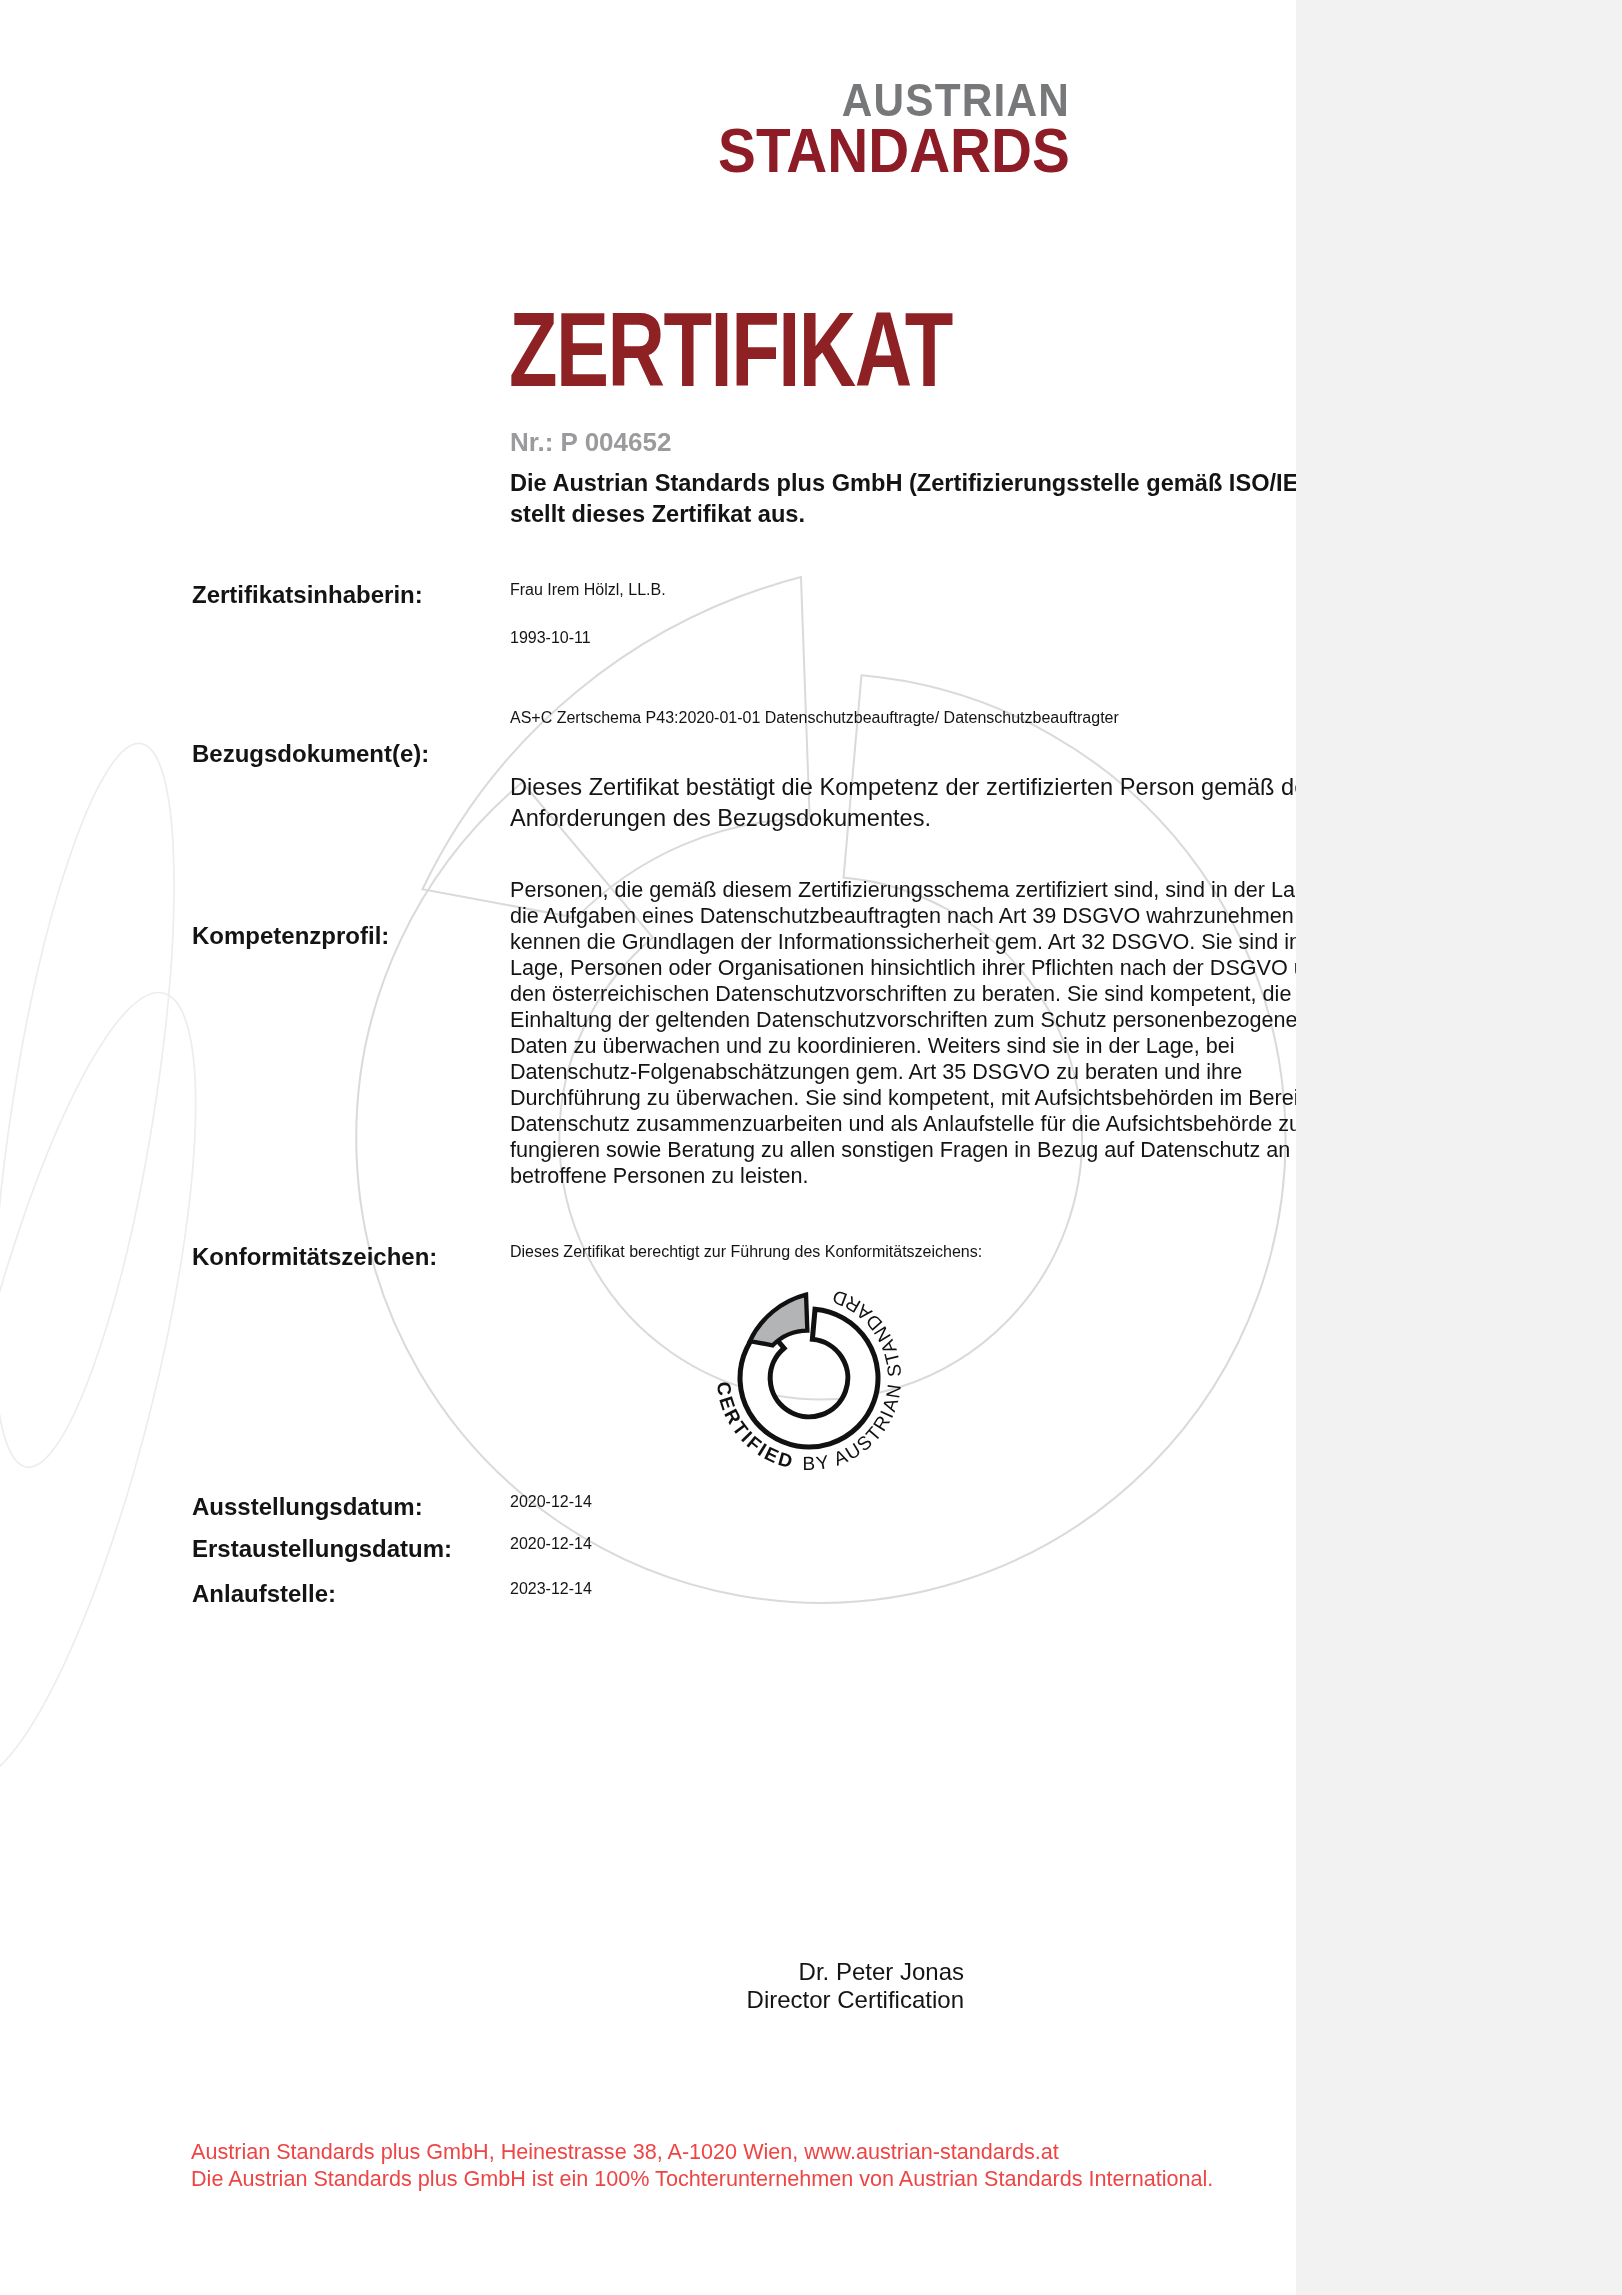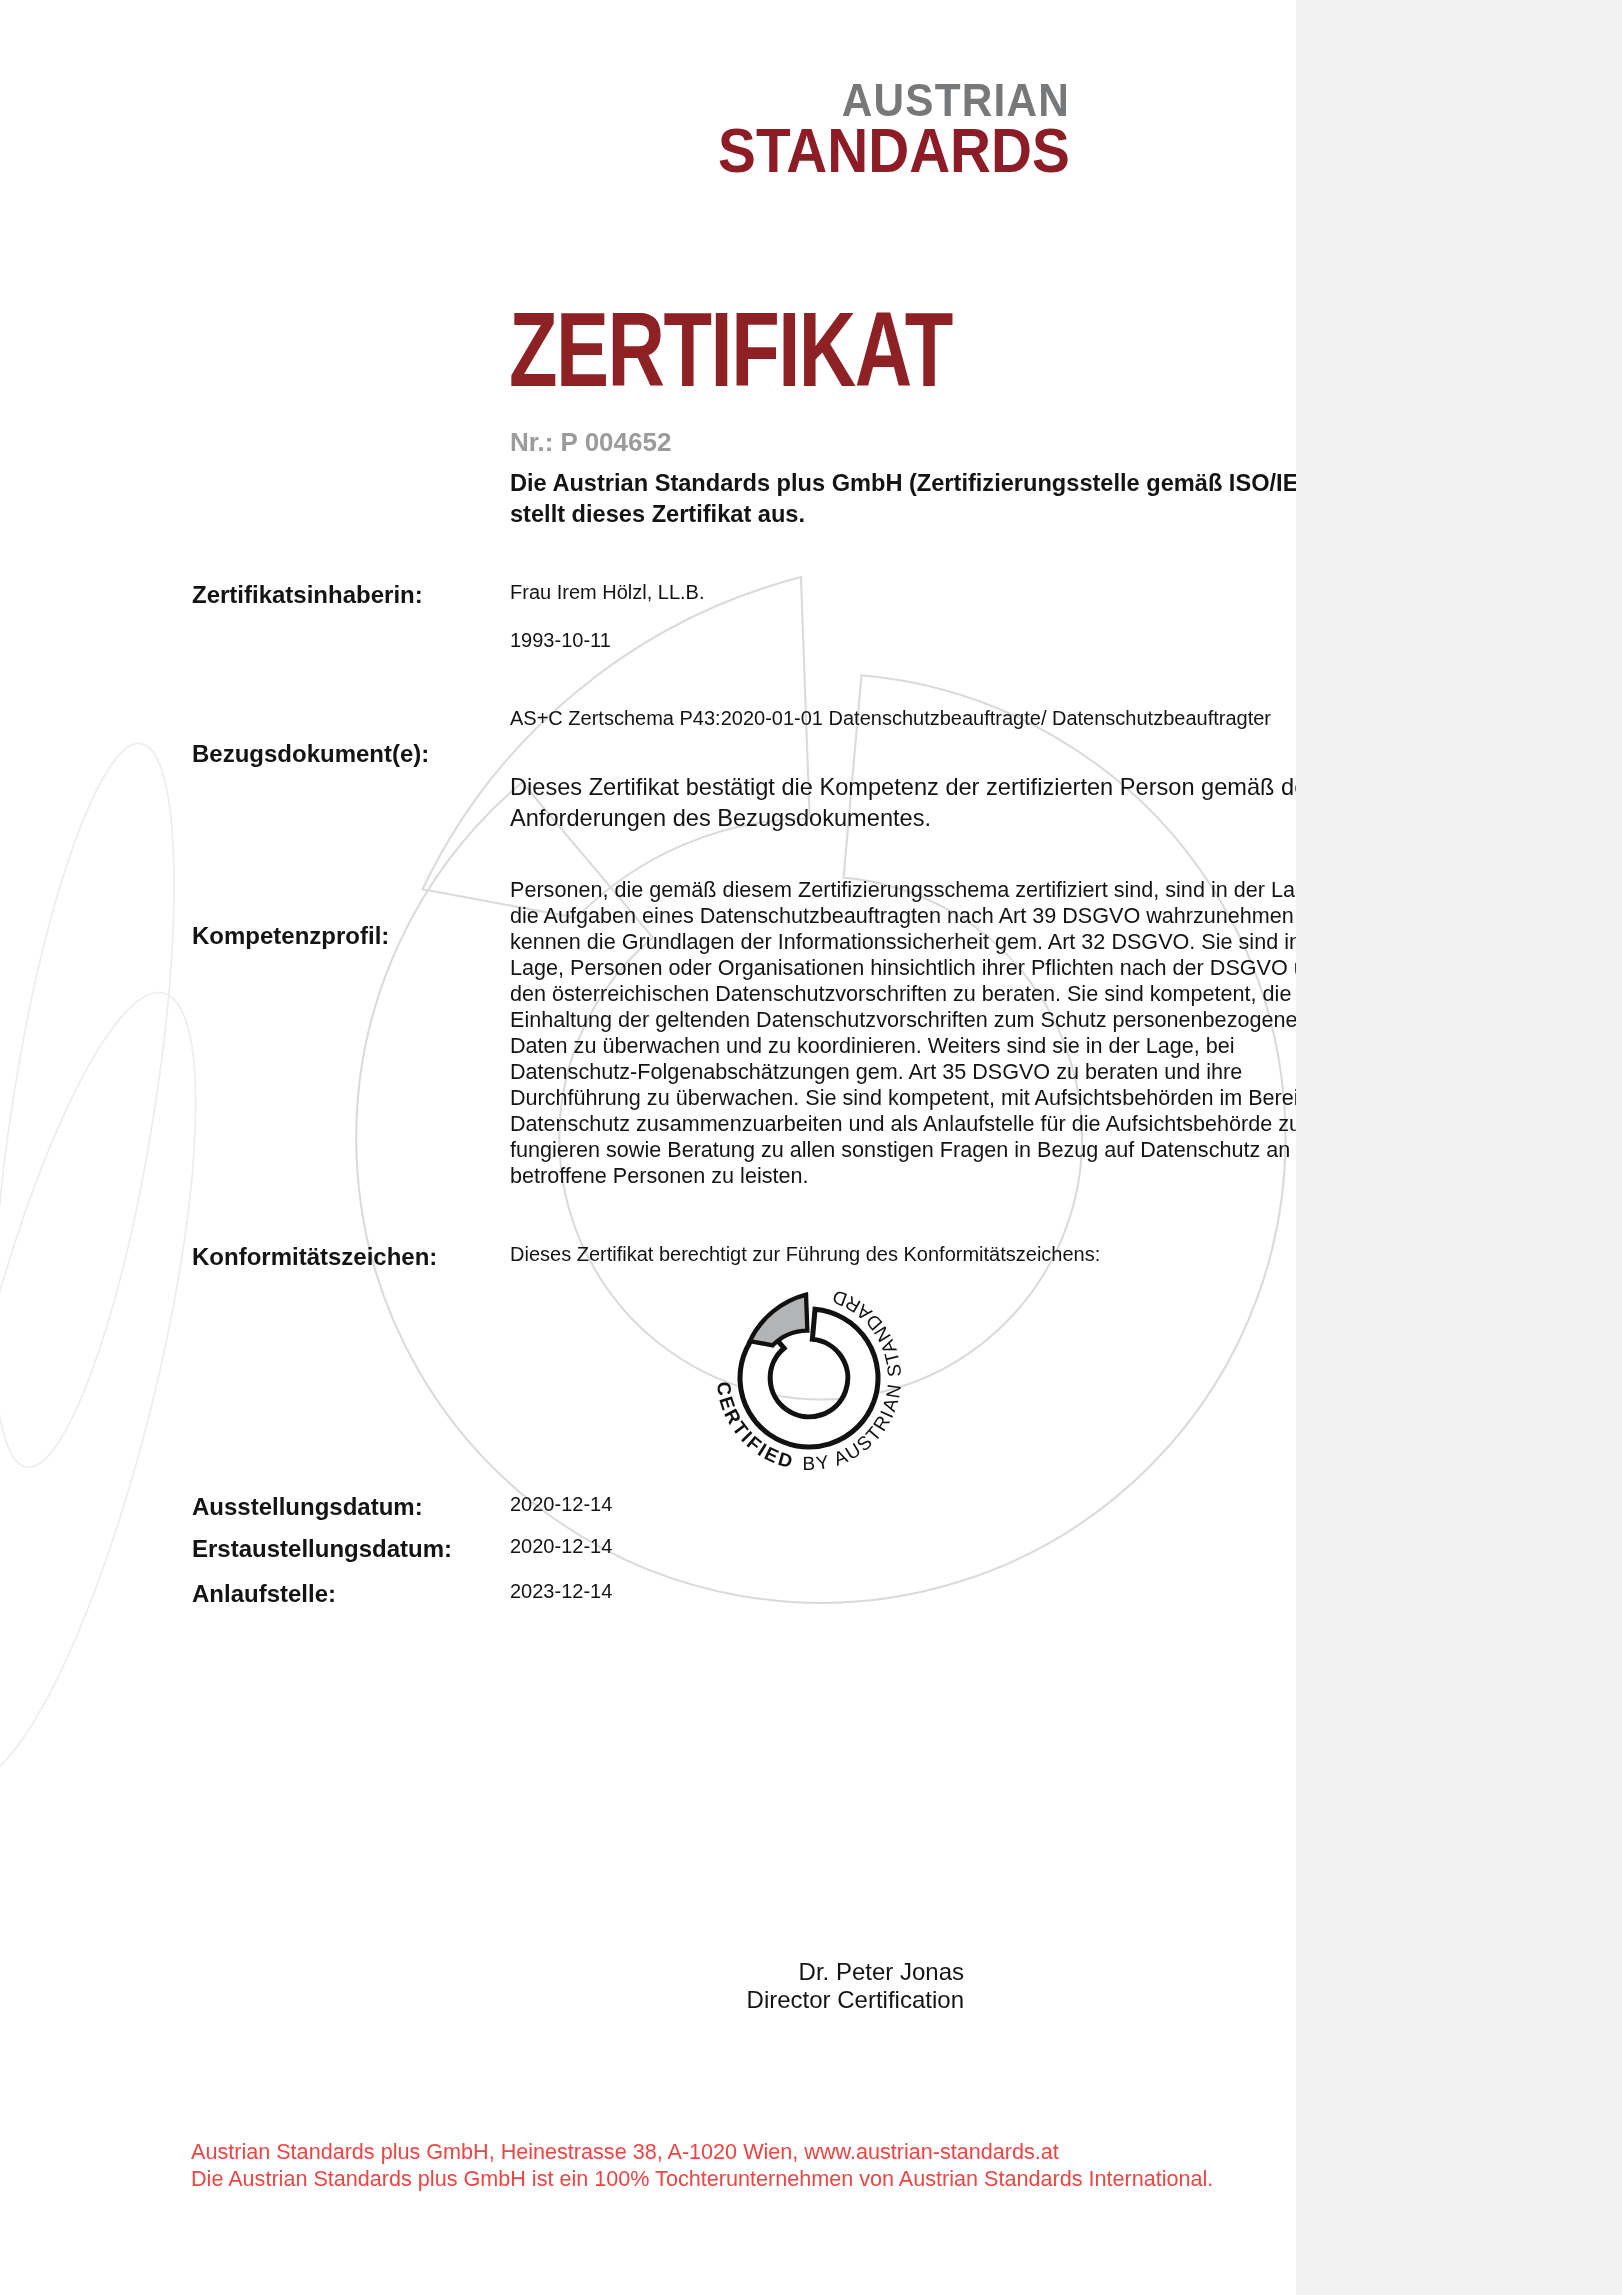--- a/index.html
+++ b/index.html
@@ -24,21 +24,21 @@
   .logo-icon{position:absolute;left:1409px;top:72px;width:114px;height:118px;}
   
   .title{
     position:absolute;left:509px;top:296px;margin:0;font-size:106px;line-height:106px;font-weight:bold;
     color:#8e2124;letter-spacing:-2px;transform:scaleX(.75);transform-origin:0 0;white-space:nowrap;
   }
   .cert-no{position:absolute;left:510px;top:427px;font-size:26px;font-weight:bold;color:#9b9b9d;}
   .intro{position:absolute;left:510px;top:468px;font-size:23.6px;font-weight:bold;line-height:31px;}
   
   .lbl{position:absolute;left:192px;font-size:24px;font-weight:bold;white-space:nowrap;}
-  .val{position:absolute;left:510px;font-size:20px;white-space:nowrap;}
+  .val{position:absolute;left:510px;font-size:16px;white-space:nowrap;}
   .ref-val{line-height:36px;}
   .note{position:absolute;left:510px;font-size:23.6px;line-height:31px;}
   .comp{position:absolute;left:510px;top:877px;font-size:21.6px;line-height:26px;}
   .seal{position:absolute;left:694px;top:1263px;width:230px;height:230px;}
   .sig{position:absolute;left:506px;top:1958px;width:458px;text-align:right;font-size:24px;line-height:28px;}
   .footer{position:absolute;left:191px;top:2138px;font-size:21.6px;line-height:27px;color:#ef4444;}
 </style>
 </head>
 <body>
 

